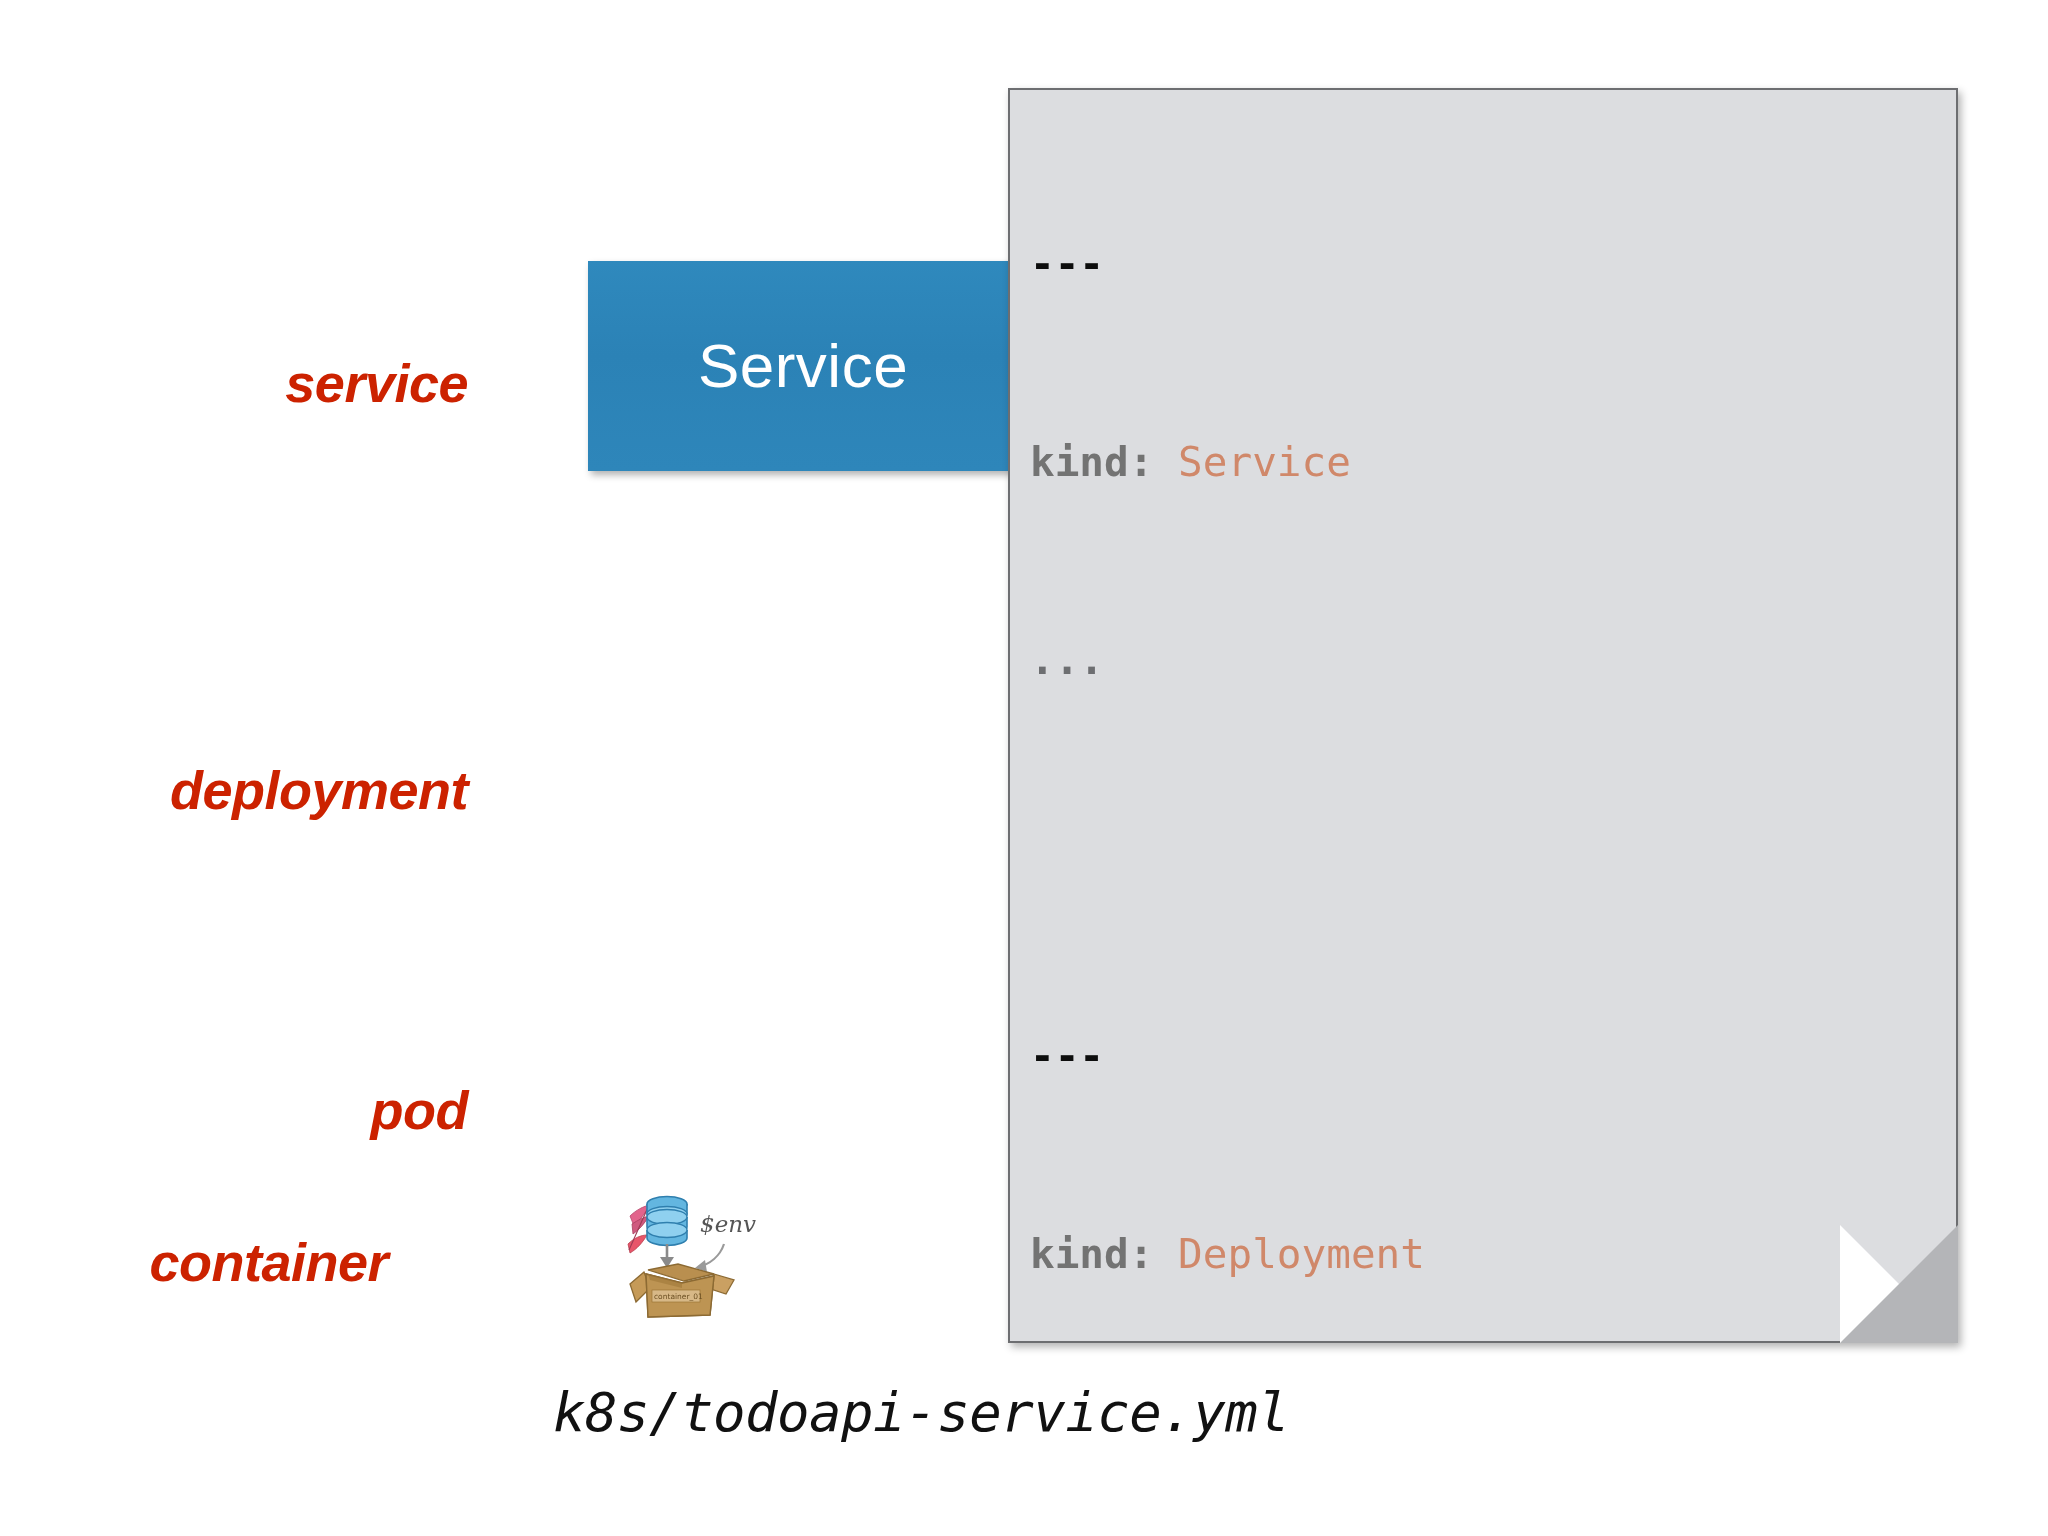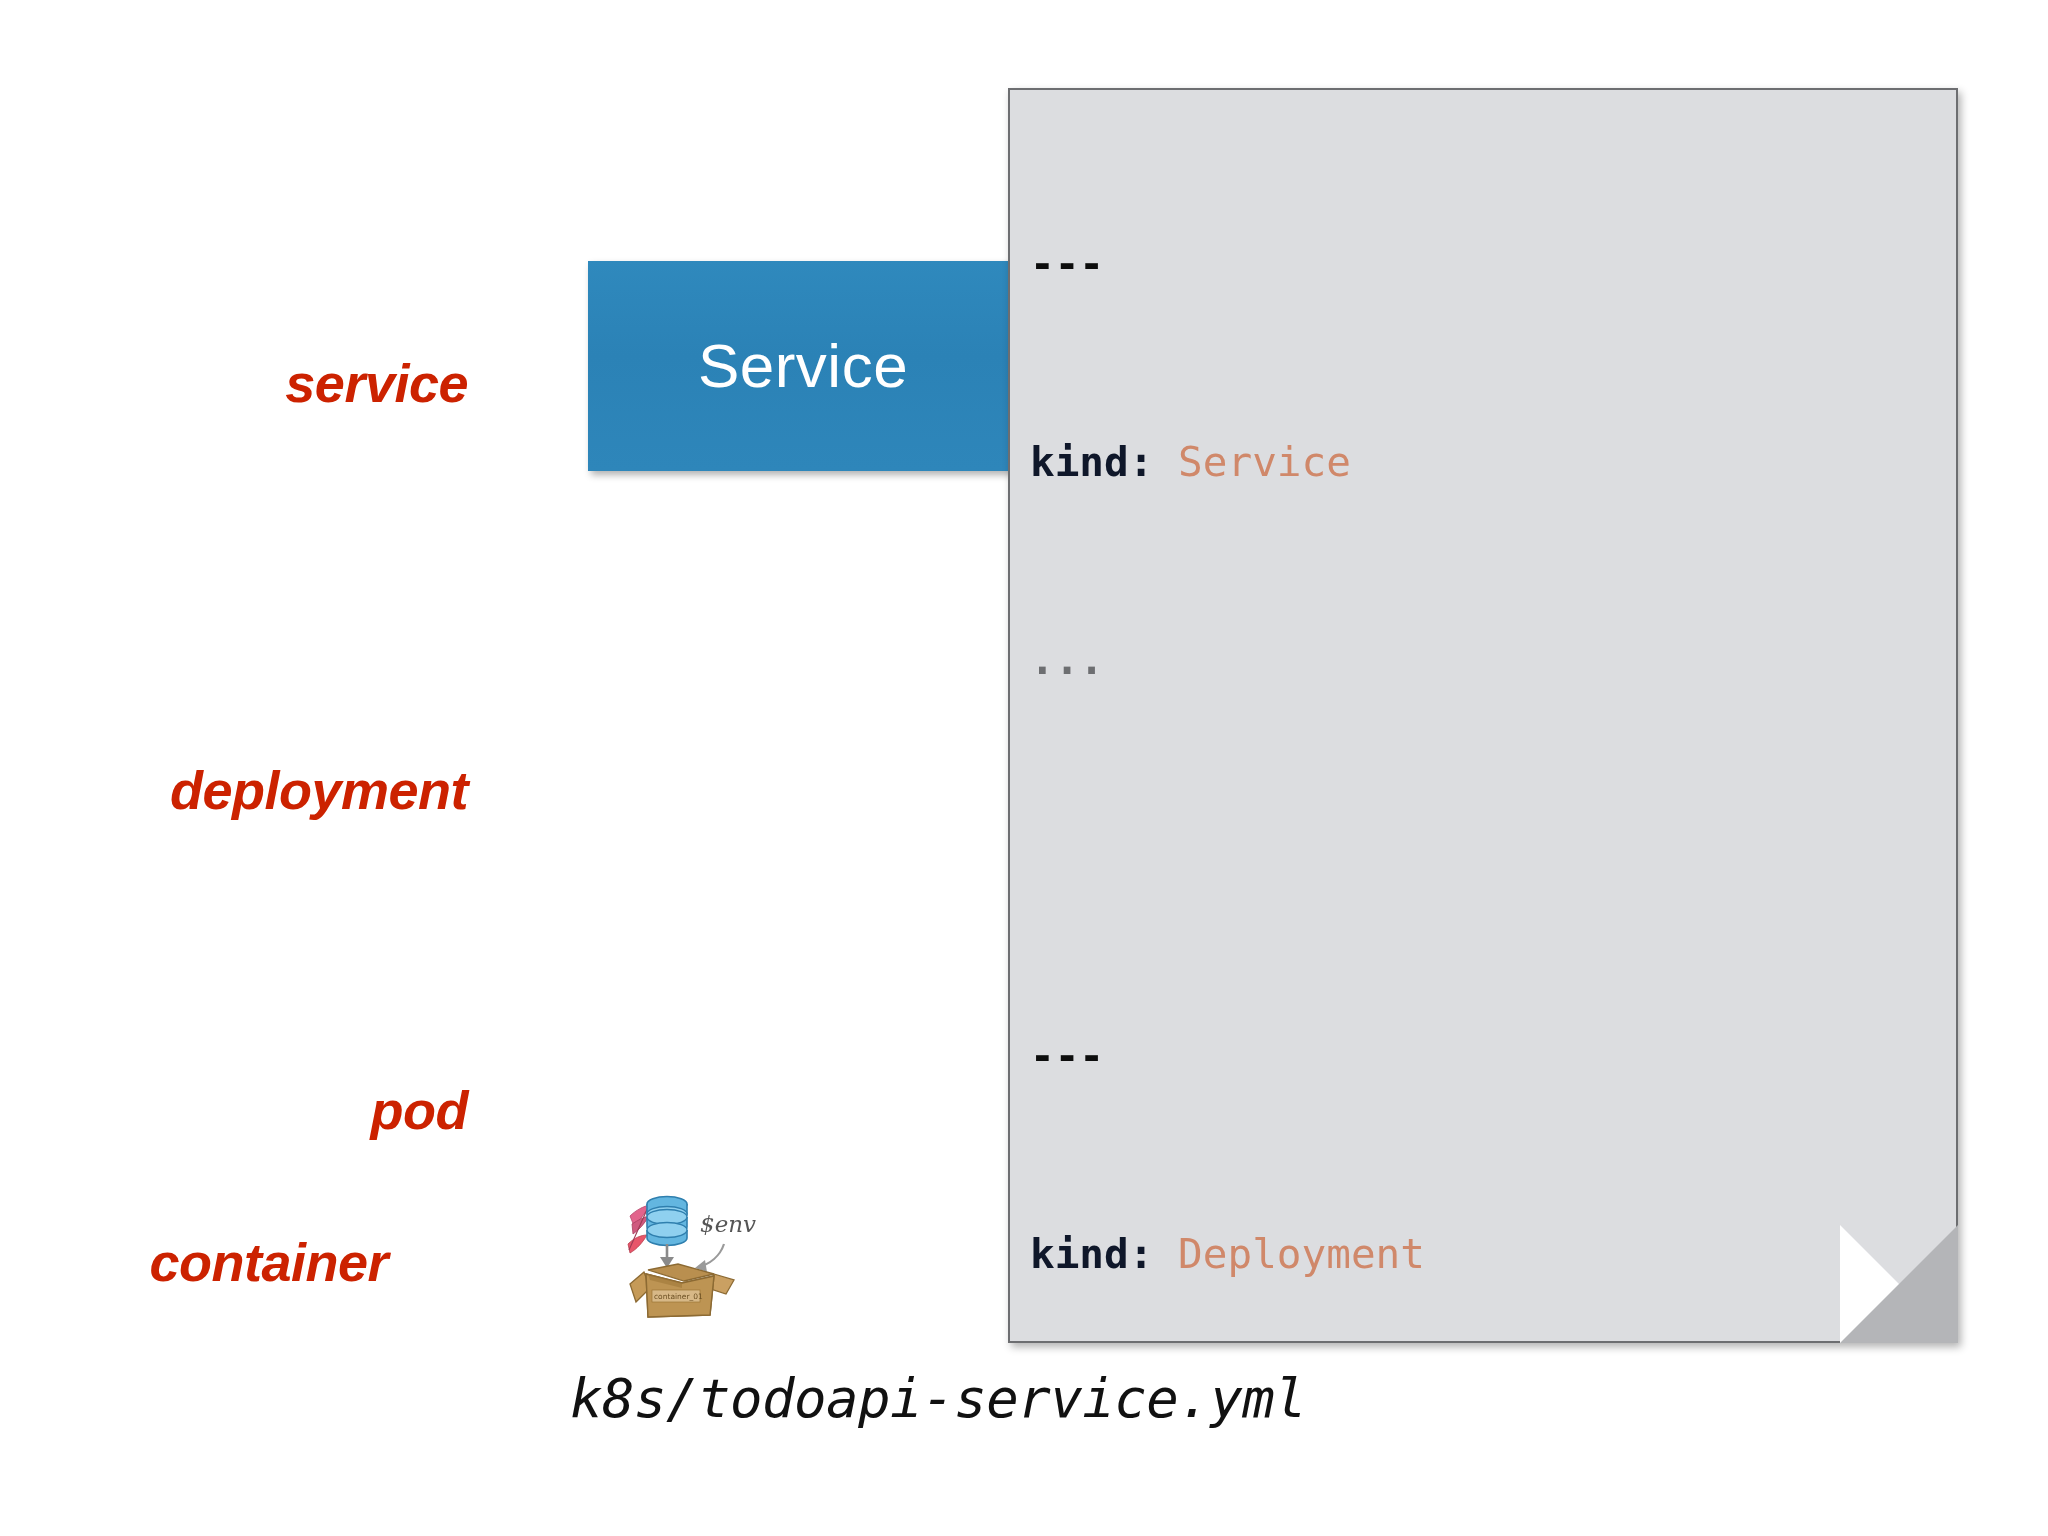--- a/index.html
+++ b/index.html
@@ -125,45 +125,45 @@
     line-height: 1;
     white-space: pre;
   }
   .code-line {
     height: 75px;
     display: flex;
     align-items: center;
     white-space: pre;
   }
   .code-line.blank { }
-  .tok-key      { color: #0f172a; font-weight: bold; }
+  .tok-key      { color: #737373; font-weight: bold; }
   .tok-val      { color: #d0886a; }
   .tok-sep      { color: #0d0d0d; font-weight: bold; letter-spacing: 0px; }
   .tok-ellipsis { color: #6d6e71; font-weight: bold; }
   .tok-indent   { color: transparent; }
 
   
   #container-sketch {
     position: absolute;
     left: 622px;
     top: 1184px;
     width: 170px;
     height: 150px;
   }
 
   
   #filename-plate {
     position: absolute;
-    left: 548px;
+    left: 531px;
     top: 1372px;
     width: 865px;
     height: 68px;
     background: #ffffff;
     display: flex;
-    align-items: flex-start;
+    align-items: flex-end;
   }
   #filename-text {
     font-family: "DejaVu Sans Mono", "Liberation Mono", monospace;
     font-style: italic;
     font-weight: normal;
     font-size: 54px;
     line-height: 1;
     color: #111111;
     white-space: nowrap;
     padding-left: 22px;

